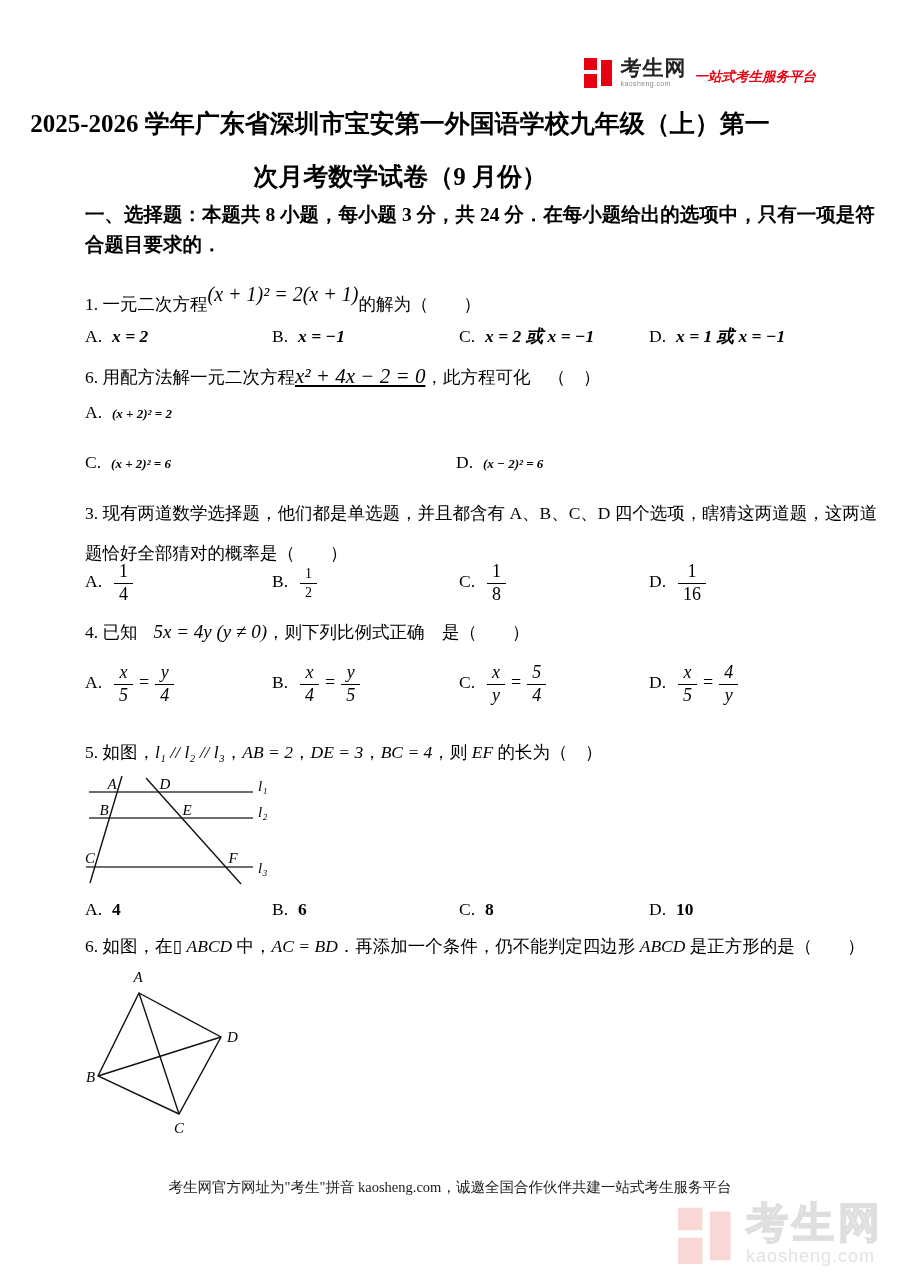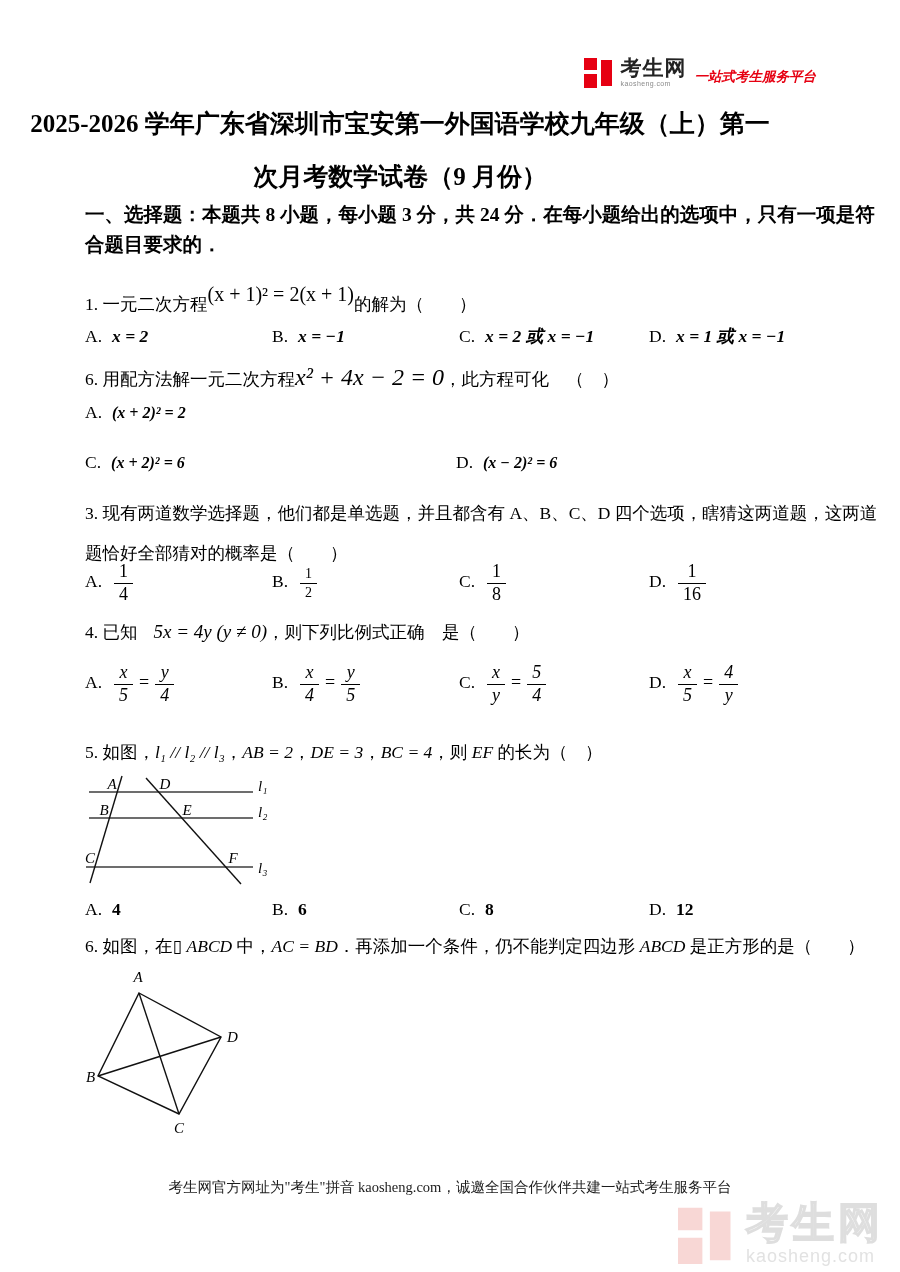--- a/index.html
+++ b/index.html
@@ -20,29 +20,29 @@
   .title-line{left:0;width:800px;text-align:center;font-weight:bold;font-size:25px;white-space:nowrap;}
   .t1{top:107px;}
   .t2{top:160px;}
   
   .section-line{left:85px;width:740px;font-weight:bold;font-size:19.5px;white-space:nowrap;}
   .s1{top:201px;}
   .s2{top:231px;}
   
   .qtext{left:85px;width:760px;font-size:17.5px;white-space:nowrap;}
   .m{font-style:italic;}
-  .m2{font-size:20px;}
+  .m2{font-size:20px;font-style:italic;}
   .raise{vertical-align:9px;}
   
   .optrow{position:absolute;left:85px;width:745px;display:grid;grid-template-columns:187px 187px 190px auto;font-size:17.5px;align-items:center;}
   .optrow-2col{grid-template-columns:371px auto;}
   .opt{white-space:nowrap;}
   .olabel{font-style:normal;}
   .oval{margin-left:10px;font-weight:bold;}
-  .oval-big{font-size:16px;}
+  .oval-big{font-size:13px;}
   
   .frac{display:inline-block;vertical-align:middle;text-align:center;line-height:1.1;font-size:18px;margin-left:12px;}
   .frac .num{display:block;padding:0 5px 1px;border-bottom:1.4px solid #000;}
   .frac .den{display:block;padding:1px 5px 0;}
   .frac-small{font-size:14px;}
   .frac-m{font-style:italic;}
   .frac + .eqsign{margin:0 6px;}
   .eqsign{font-size:18px;}
   .frac ~ .frac{margin-left:0;}
   
@@ -82,21 +82,21 @@
   <span>1.  一元二次方程</span><span class="m2 raise">(x + 1)² = 2(x + 1)</span><span>的解为（　　）</span>
 </div>
 <div class="optrow" style="top:324px;">
   <span class="opt"><span class="olabel">A.</span><span class="oval m">x = 2</span></span>
   <span class="opt"><span class="olabel">B.</span><span class="oval m">x = −1</span></span>
   <span class="opt"><span class="olabel">C.</span><span class="oval m">x = 2 或 x = −1</span></span>
   <span class="opt"><span class="olabel">D.</span><span class="oval m">x = 1 或 x = −1</span></span>
 </div>
 
 <div class="abs qtext" style="top:364px;">
-  <span>6.  用配方法解一元二次方程</span><span class="m" style="font-size:24px;">x² + 4x − 2 = 0</span><span>，此方程可化　（　）</span>
+  <span>6.  用配方法解一元二次方程</span><span class="m" style="font-size:21px;text-decoration:underline;">x² + 4x − 2 = 0</span><span>，此方程可化　（　）</span>
 </div>
 <div class="optrow optrow-2col" style="top:402px;">
   <span class="opt"><span class="olabel">A.</span><span class="oval m oval-big">(x + 2)² = 2</span></span>
 </div>
 <div class="optrow optrow-2col" style="top:452px;">
   <span class="opt"><span class="olabel">C.</span><span class="oval m oval-big">(x + 2)² = 6</span></span>
   <span class="opt"><span class="olabel">D.</span><span class="oval m oval-big">(x − 2)² = 6</span></span>
 </div>
 
 <div class="abs qtext" style="top:501px;">3.  现有两道数学选择题，他们都是单选题，并且都含有 A、B、C、D 四个选项，瞎猜这两道题，这两道</div>
@@ -140,21 +140,21 @@
 
   <text x="175" y="19">l₁</text>
   <text x="175" y="45">l₂</text>
   <text x="175" y="101">l₃</text>
 </svg>
 
 <div class="optrow" style="top:899px;">
   <span class="opt"><span class="olabel">A.</span><span class="oval">4</span></span>
   <span class="opt"><span class="olabel">B.</span><span class="oval">6</span></span>
   <span class="opt"><span class="olabel">C.</span><span class="oval">8</span></span>
-  <span class="opt"><span class="olabel">D.</span><span class="oval">12</span></span>
+  <span class="opt"><span class="olabel">D.</span><span class="oval">10</span></span>
 </div>
 
 <div class="abs qtext" style="top:934px;">
   <span>6.  如图，在</span><span>▯</span><span> </span><span class="m">ABCD</span><span> 中，</span><span class="m">AC = BD</span><span>．再添加一个条件，仍不能判定四边形 </span><span class="m">ABCD</span><span> 是正方形的是（　　）</span>
 </div>
 
 <svg class="fig" style="top:962px;left:86px;" width="190" height="182" viewBox="0 0 190 182">
 
   <polygon points="53,31 135,75 93,152 12,114" fill="none" stroke="#111" stroke-width="1.4"></polygon>
 

